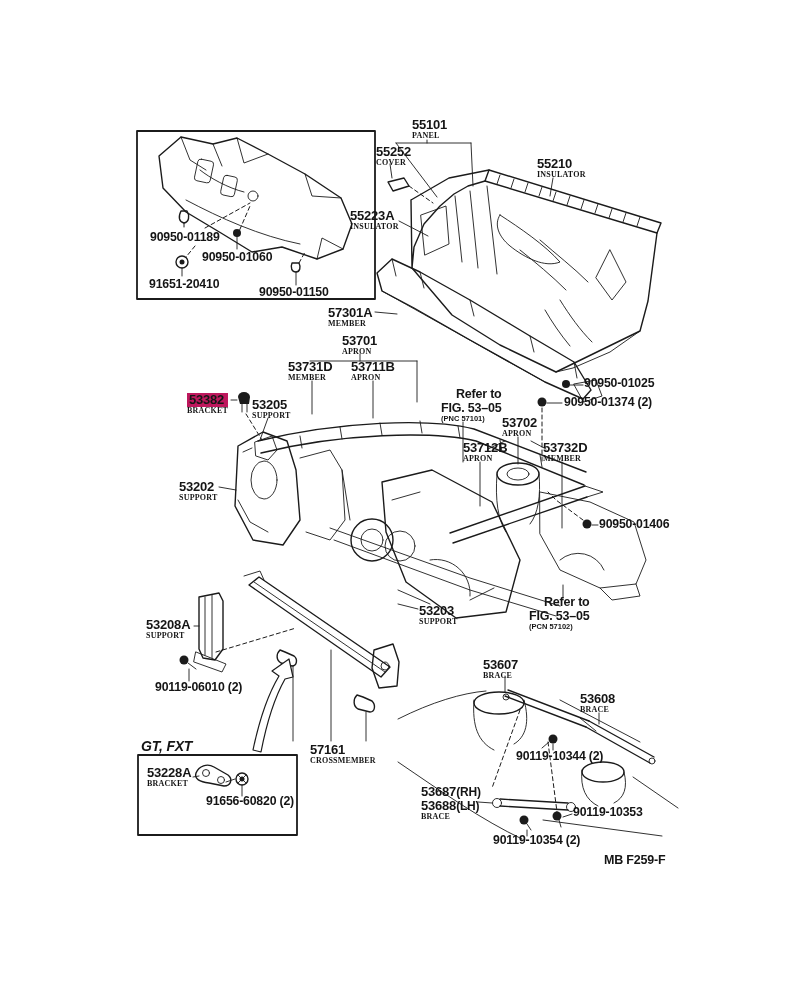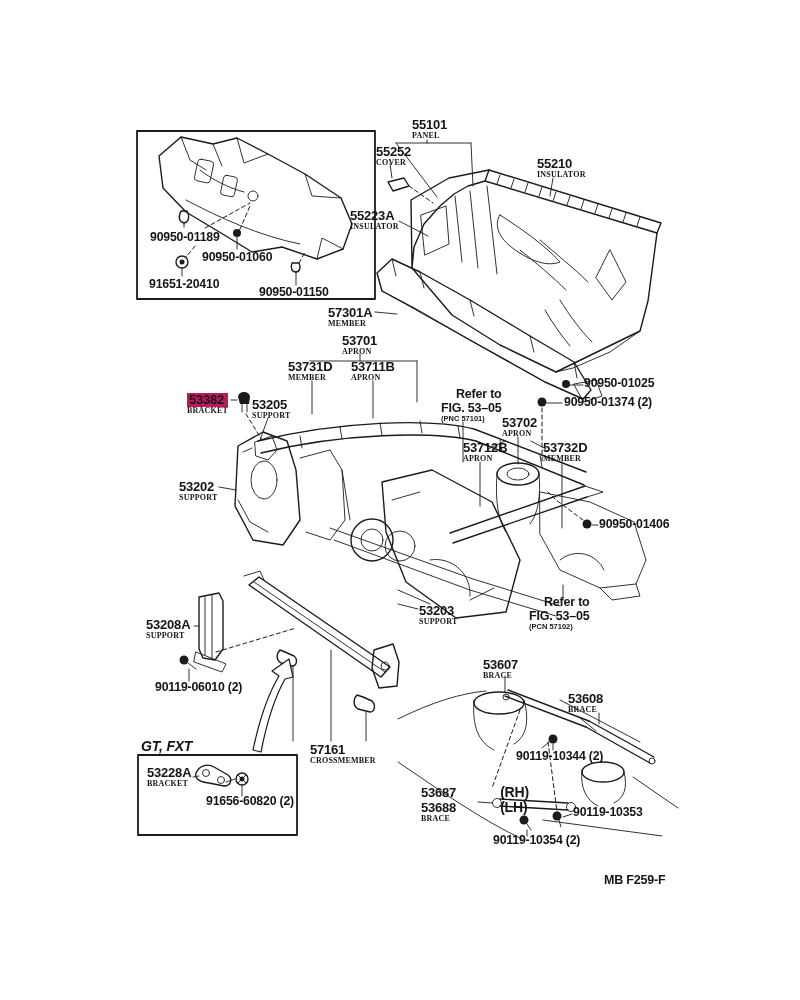--- a/index.html
+++ b/index.html
@@ -13,23 +13,23 @@
   .ln .dash{stroke-width:1;stroke-dasharray:4 3;}
   .ln .fill{fill:#1b1b1b;stroke:none;}
   .ln .box{stroke-width:1.8;}
   .ln .whitefill{fill:#ffffff;stroke:#1b1b1b;stroke-width:1.2;}
   .lbl{position:absolute;font-weight:700;line-height:1.08;white-space:nowrap;letter-spacing:-0.2px;}
   .num{font-size:13px;}
   .long .num{font-size:12.3px;}
   .sub{font-size:8px;letter-spacing:0.2px;font-family:Liberation Serif, serif;}
   .refer .rline{font-size:12.5px;text-align:right;}
   .refer .rtiny{font-size:7.5px;letter-spacing:0;}
-  .tiny{font-size:14px;margin-left:44px;}
+  .tiny{font-size:12px;}
   .variant{font-size:14px;font-style:italic;}
-  .figcode{font-size:12.5px;margin-top:20px;}
+  .figcode{font-size:12.5px;}
   .hl{padding:0 2px;}
 </style>
 </head>
 <body>
 
 <div class="stage">
 
 <svg width="800" height="1000" viewBox="0 0 800 1000" class="ln">
 
   <g>
@@ -338,21 +338,21 @@
     </div>
 <div class="lbl" style="left:310px;top:743px">
       <div class="num">57161</div>
       <div class="sub">CROSSMEMBER</div>
     </div>
 
 <div class="lbl" style="left:483px;top:658px">
       <div class="num">53607</div>
       <div class="sub">BRACE</div>
     </div>
-<div class="lbl" style="left:568px;top:692px">
+<div class="lbl" style="left:580px;top:692px">
       <div class="num">53608</div>
       <div class="sub">BRACE</div>
     </div>
 <div class="lbl long" style="left:516px;top:750px">
       <div class="num">90119-10344 (2)</div>
     </div>
 
 <div class="lbl" style="left:421px;top:785px">
   <div class="num"><span>53687</span><span class="tiny">(RH)</span></div>
   <div class="num"><span>53688</span><span class="tiny">(LH)</span></div>

